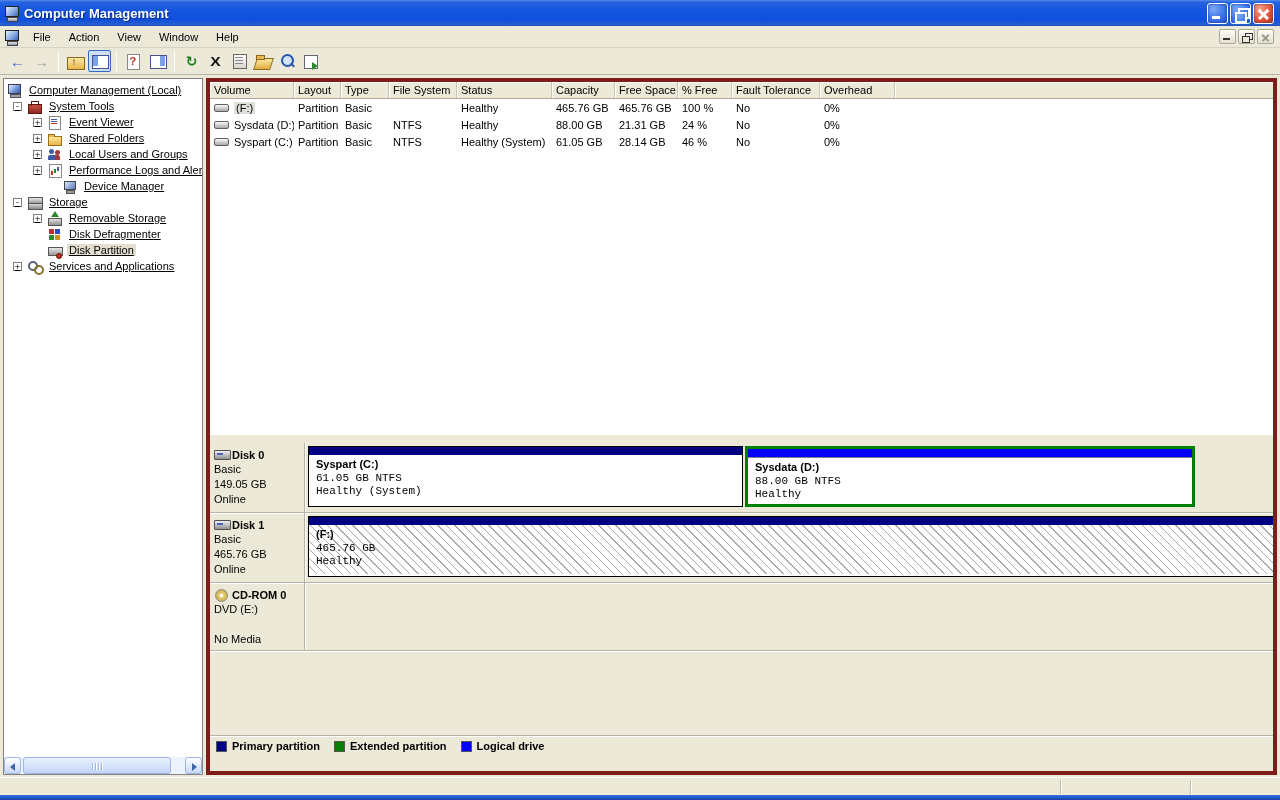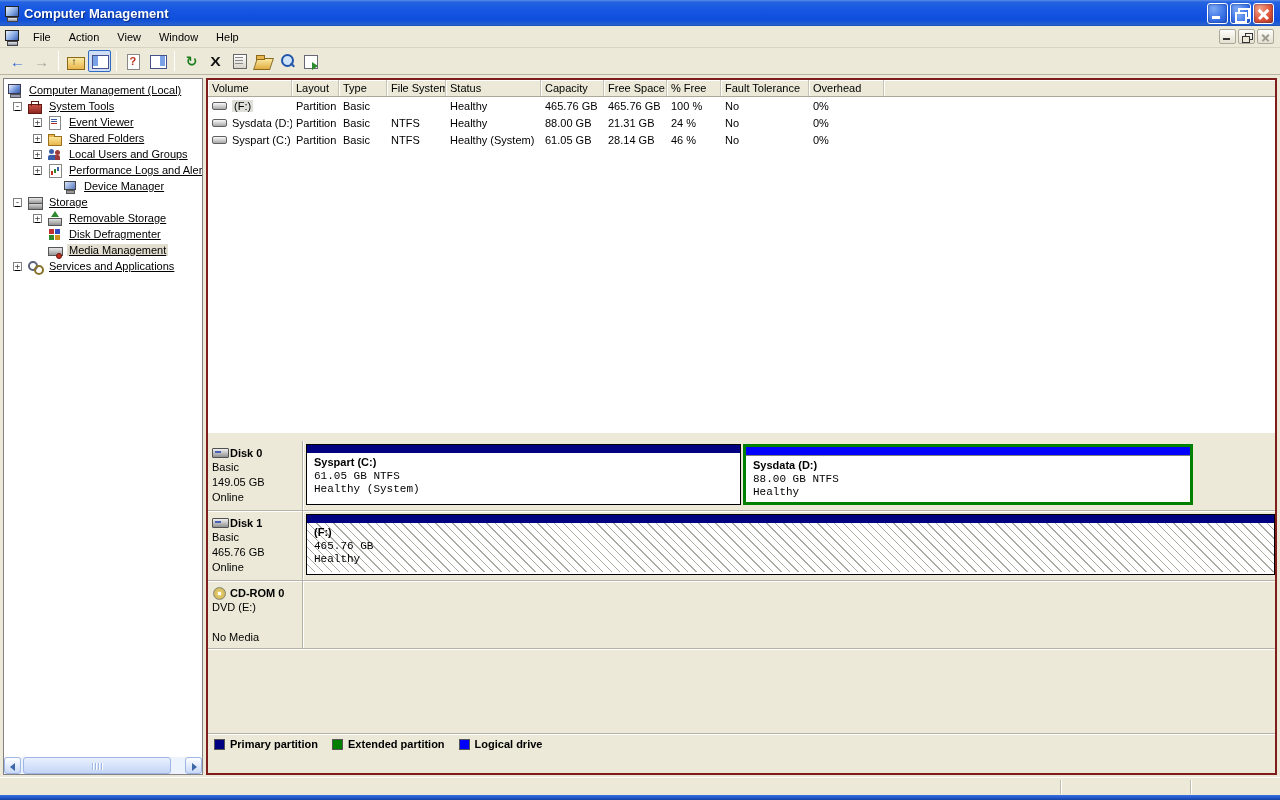--- a/index.html
+++ b/index.html
@@ -65,21 +65,21 @@
   .i-openfolder::after { content:""; position:absolute; left:1px; top:2px; width:7px; height:3px; background:#E8B64C; border:1px solid #8A6A1A; }
   .i-find::before { content:""; position:absolute; left:2px; top:1px; width:9px; height:9px; border:2px solid #2255AA; border-radius:50%; background:#CFE4F8; }
   .i-find::after { content:""; position:absolute; left:11px; top:11px; width:5px; height:2px; background:#2255AA; transform:rotate(45deg); }
   .i-export::before { content:""; position:absolute; left:1px; top:2px; width:12px; height:12px; background:#fff; border:1px solid #667; }
   .i-export::after { content:""; position:absolute; left:9px; top:9px; width:0; height:0; border-top:4px solid transparent; border-bottom:4px solid transparent; border-left:6px solid #2E8A2E; }
 
   
   .tree-panel { position:absolute; left:3px; top:78px; width:200px; height:697px; background:#fff;
     border:1px solid #848284; overflow:hidden;text-decoration:underline; }
   .right-panel { position:absolute; left:206px; top:78px; width:1071px; height:697px; background:#ECE9D8;
-    border:2px solid #7f1d1d; overflow:hidden; }
+    border:4px solid #7f1d1d; overflow:hidden; }
 
   
   .titem { height:16px; display:flex; align-items:center; white-space:nowrap; cursor:default; }
   .ebox { width:9px; height:9px; flex:none; border:1px solid #808080; background:#fff; color:#404040;
     font-size:9px; line-height:7px; text-align:center; margin-right:5px; font-family:"DejaVu Sans Mono",monospace; }
   .ebox.hidden { visibility:hidden; }
   .tlabel { padding:0 2px; }
   .tlabel.sel { background:#E2DFD0; }
 
   .icn { display:inline-block; width:16px; height:15px; position:relative; flex:none; margin-right:4px; }
@@ -111,21 +111,21 @@
   .icn-disk16::before { left:0; top:3px; width:15px; height:8px; background:linear-gradient(#F0F0F0,#909090); border:1px solid #505050; border-radius:1px; }
   .icn-disk16::after { left:3px; top:6px; width:6px; height:2px; background:#4860B8; }
   .icn-vol::before { left:0; top:4px; width:13px; height:6px; background:linear-gradient(#FAFAFA,#A8A8A8); border:1px solid #606060; border-radius:2px; }
 
   
   .vol-list { position:absolute; left:0; top:0; width:1069px; height:353px; background:#fff; }
   .vheader { display:flex; height:17px; background:#ECE9D8; border-bottom:1px solid #ACA899; }
   .hc { border-right:1px solid #C8C4B4; box-shadow:inset 1px 1px 0 #fff; padding:2px 4px; white-space:nowrap; overflow:hidden; flex:none; }
   .vrow { display:flex; height:17px; align-items:center; }
   .vc { padding:0 4px; white-space:nowrap; overflow:hidden; flex:none; display:flex; align-items:center; }
-  .c0 { width:84px; } .c1 { width:47px; } .c2 { width:48px; } .c3 { width:59px; } .c4 { width:95px; }
+  .c0 { width:84px; } .c1 { width:47px; } .c2 { width:48px; } .c3 { width:68px; } .c4 { width:95px; }
   .c5 { width:63px; } .c6 { width:63px; } .c7 { width:54px; } .c8 { width:88px; } .c9 { width:75px; }
   .cfill { flex:1; }
   .vname.selbg { background:#E0E0DA; padding:0 2px; }
 
   
   .disk-view { position:absolute; left:0; top:361px; width:1069px; height:313px; background:#ECE9D8; }
   .drow { position:relative; border-bottom:1px solid #B5B2A5; box-shadow:0 1px 0 #fff; }
   .dlabel { position:absolute; left:0; top:0; width:95px; height:100%; padding:4px 3px 0 4px; border-right:1px solid #B5B2A5; box-shadow:1px 0 0 #fff; }
   .dname { display:flex; align-items:center; font-weight:bold; height:15px; }
   .dname .icn { margin-right:2px; }
@@ -282,21 +282,21 @@
         <span class="tlabel">Removable Storage</span>
       </div>
       <div class="titem" style="padding-left:29px;">
         <span class="ebox hidden"></span>
         <span class="icn icn-defrag"></span>
         <span class="tlabel">Disk Defragmenter</span>
       </div>
       <div class="titem" style="padding-left:29px;">
         <span class="ebox hidden"></span>
         <span class="icn icn-diskmgmt"></span>
-        <span class="tlabel sel">Media Management</span>
+        <span class="tlabel sel">Disk Partition</span>
       </div>
       <div class="titem" style="padding-left:9px;">
         <span class="ebox">+</span>
         <span class="icn icn-services"></span>
         <span class="tlabel">Services and Applications</span>
       </div>
     </div>
     <div class="hscroll">
       <span class="sarrow left"></span>
       <div class="strack">

